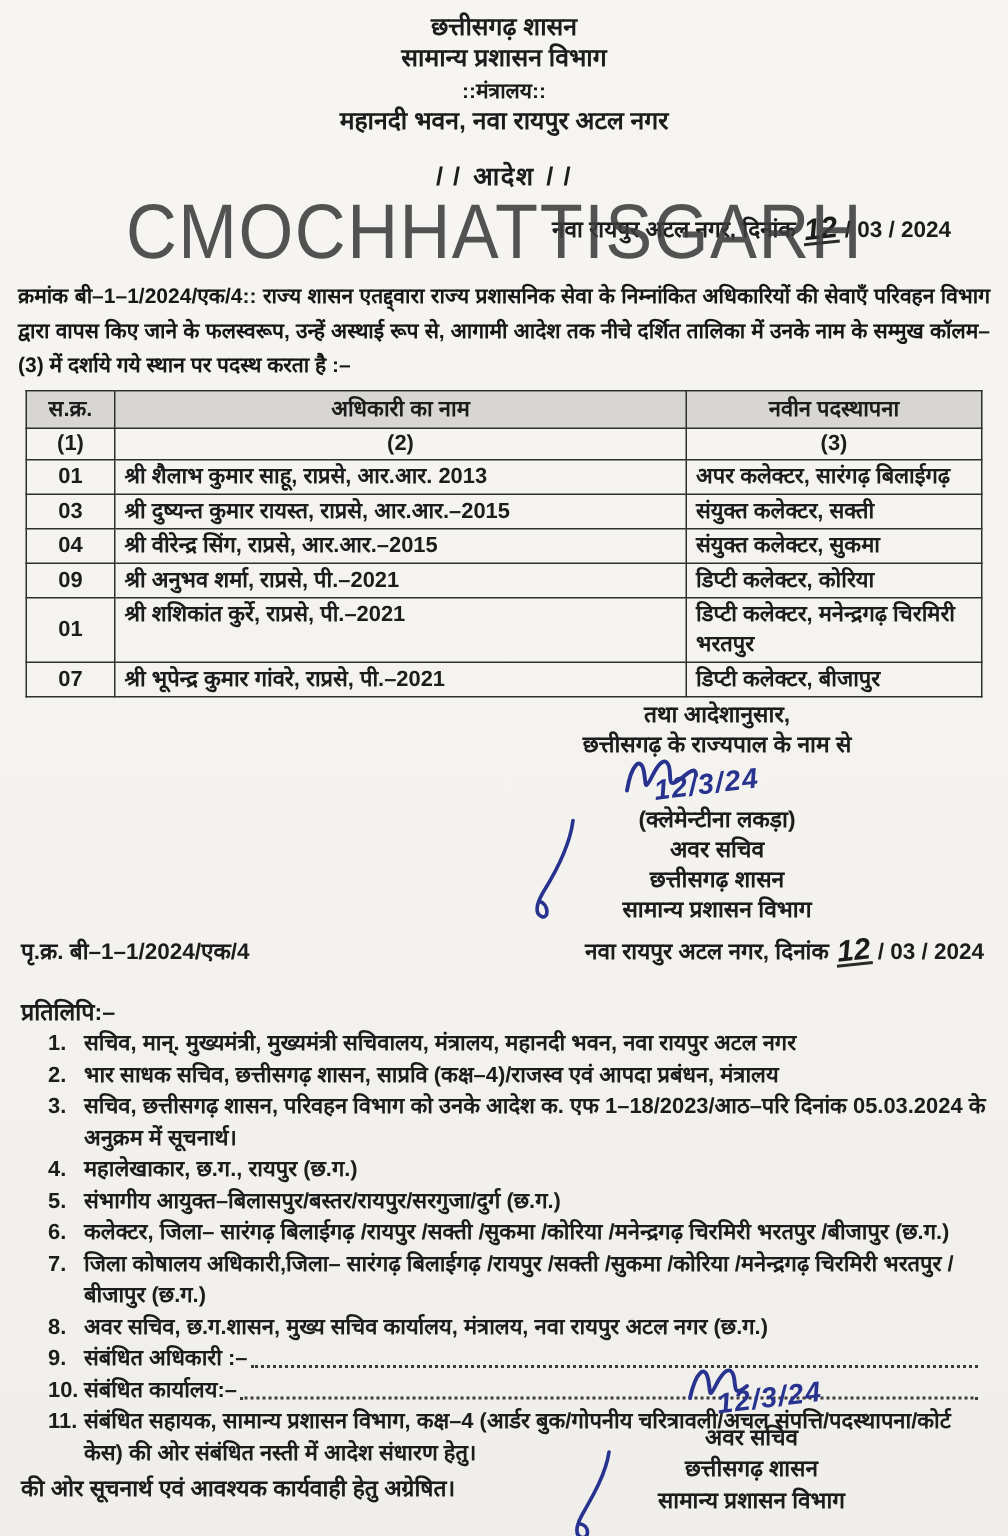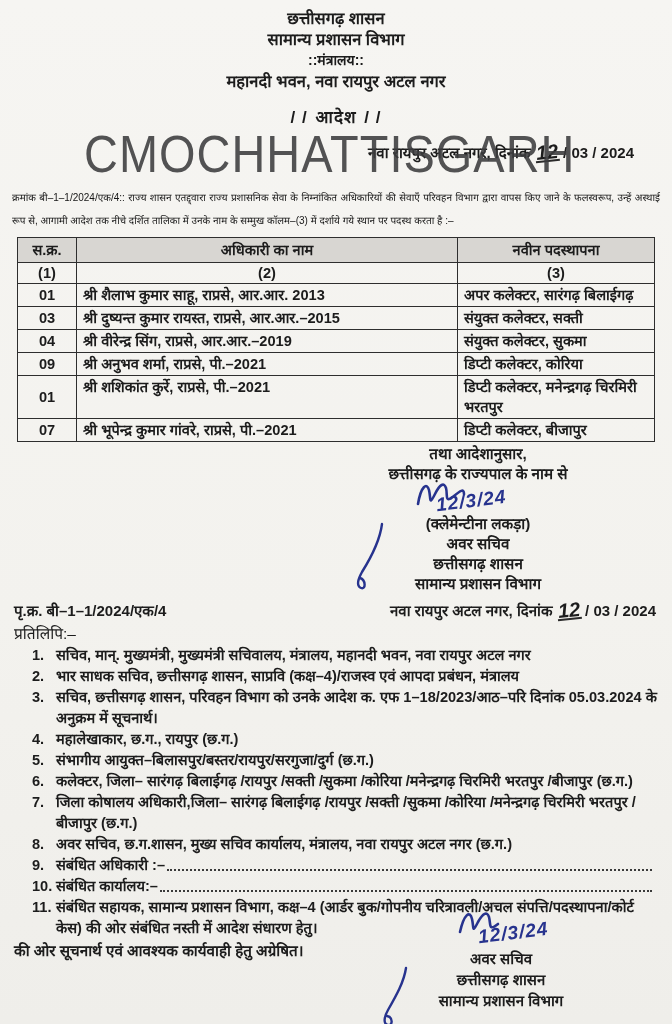--- a/index.html
+++ b/index.html
@@ -40,21 +40,21 @@
     transform:scale(1.02,1.12);transform-origin:left top;
     white-space:nowrap;pointer-events:none;
   }
   .hand-day{
     display:inline-block;font-style:italic;font-weight:700;font-size:20px;
     transform:rotate(-6deg) translateY(1px);
     border-bottom:2px solid #2a2a2a;line-height:16px;padding:0 1px;
   }
   
   .para{
-    margin-top:4px;font-size:10px;font-weight:400;line-height:23px;
+    margin-top:4px;font-size:14px;font-weight:700;line-height:23px;
     text-align:justify;color:#161616;
   }
   
   table.officers{
     width:calc(100% - 10px);margin:5px 3px 0 5px;
     border-collapse:collapse;background:transparent;
   }
   table.officers th,table.officers td{
     border:1.6px solid #2e2e2e;
     font-size:14.6px;line-height:20px;padding:1px 6px;
@@ -74,21 +74,21 @@
     transform:rotate(-7deg);letter-spacing:1px;line-height:18px;
   }
   .sig-ink-zone{position:relative;height:34px;margin:-2px 0 -2px;}
   .sig-ink-zone .ink-date{position:absolute;left:118px;top:10px;}
   .sig-ink-zone svg{position:absolute;left:96px;top:-8px;}
   .pen-stroke{position:absolute;left:34px;top:78px;pointer-events:none;}
   
   .refline{display:flex;justify-content:space-between;align-items:baseline;margin-top:6px;font-weight:700;}
   .refline .l{font-size:15px;padding-left:2px;}
   .refline .r{font-size:15px;padding-right:4px;white-space:nowrap;}
-  .copy-label{font-weight:400;font-size:15.5px;margin-top:2px;padding-left:2px;}
+  .copy-label{font-weight:700;font-size:15.5px;margin-top:20px;padding-left:2px;}
   .copies{margin-top:1px;}
   .li{display:flex;font-size:14.6px;font-weight:600;line-height:21px;}
   .li .n{flex:0 0 44px;padding-left:20px;box-sizing:border-box;}
   .li .t{flex:1;padding-right:2px;text-align:left;}
   .li .t.dotted{display:flex;}
   .li .t.dotted .txt{white-space:nowrap;}
   .dotfill{flex:1;border-bottom:2px dotted #3a3a3a;margin:0 6px 5px 2px;}
   .closing{font-size:15.2px;font-weight:700;margin-top:1px;padding-left:2px;}
   
   .bsig{
@@ -146,21 +146,21 @@
       <td class="c2">श्री शैलाभ कुमार साहू, राप्रसे, आर.आर. 2013</td>
       <td>अपर कलेक्टर, सारंगढ़ बिलाईगढ़</td>
     </tr>
     <tr>
       <td class="c1">03</td>
       <td class="c2">श्री दुष्यन्त कुमार रायस्त, राप्रसे, आर.आर.–2015</td>
       <td>संयुक्त कलेक्टर, सक्ती</td>
     </tr>
     <tr>
       <td class="c1">04</td>
-      <td class="c2">श्री वीरेन्द्र सिंग, राप्रसे, आर.आर.–2019</td>
+      <td class="c2">श्री वीरेन्द्र सिंग, राप्रसे, आर.आर.–2015</td>
       <td>संयुक्त कलेक्टर, सुकमा</td>
     </tr>
     <tr>
       <td class="c1">09</td>
       <td class="c2">श्री अनुभव शर्मा, राप्रसे, पी.–2021</td>
       <td>डिप्टी कलेक्टर, कोरिया</td>
     </tr>
     <tr>
       <td class="c1" style="vertical-align:middle">01</td>
       <td class="c2">श्री शशिकांत कुर्रे, राप्रसे, पी.–2021</td>

